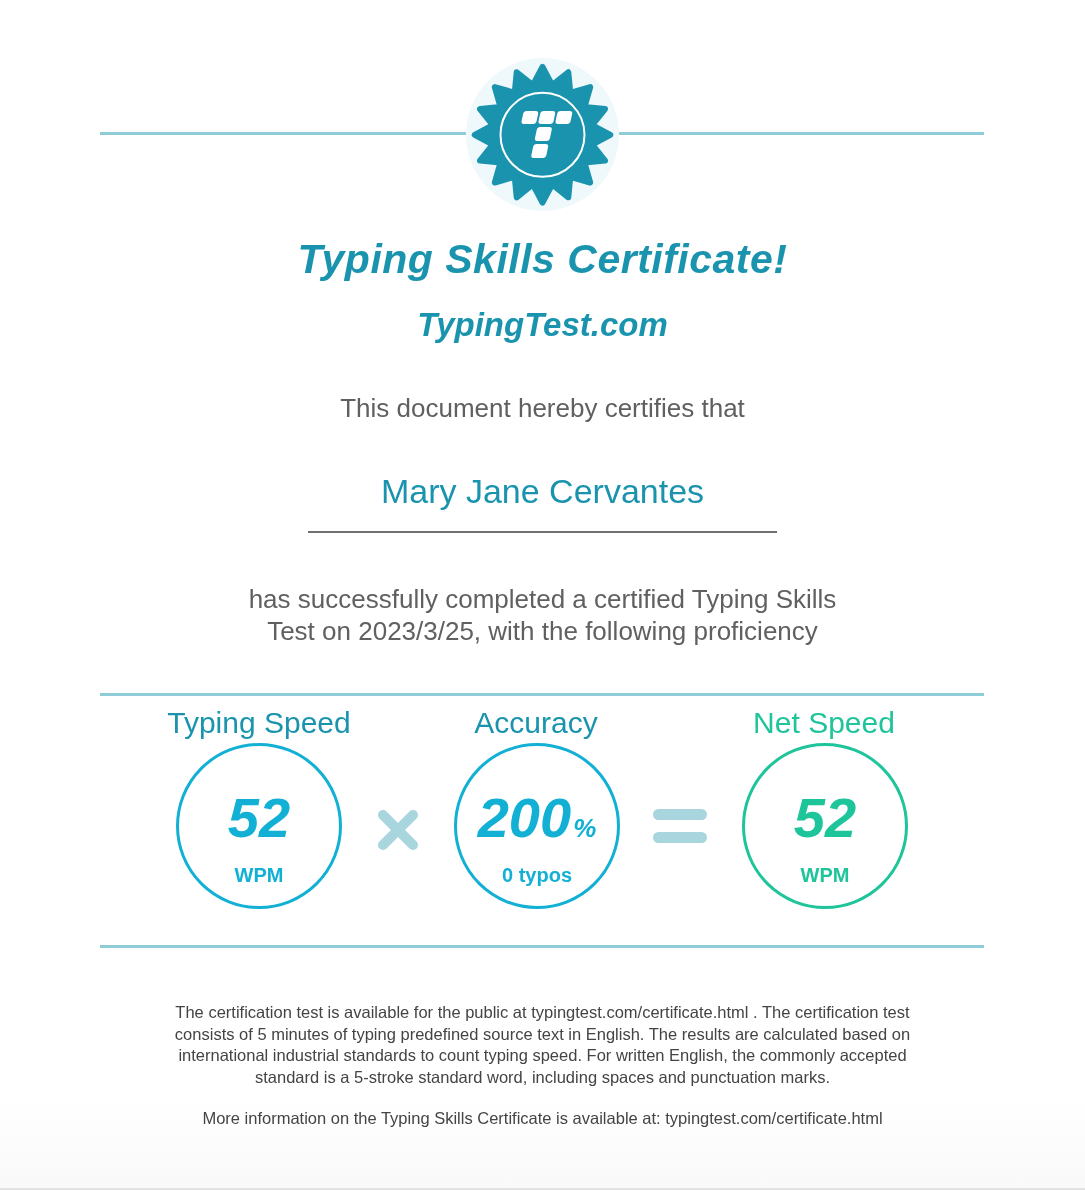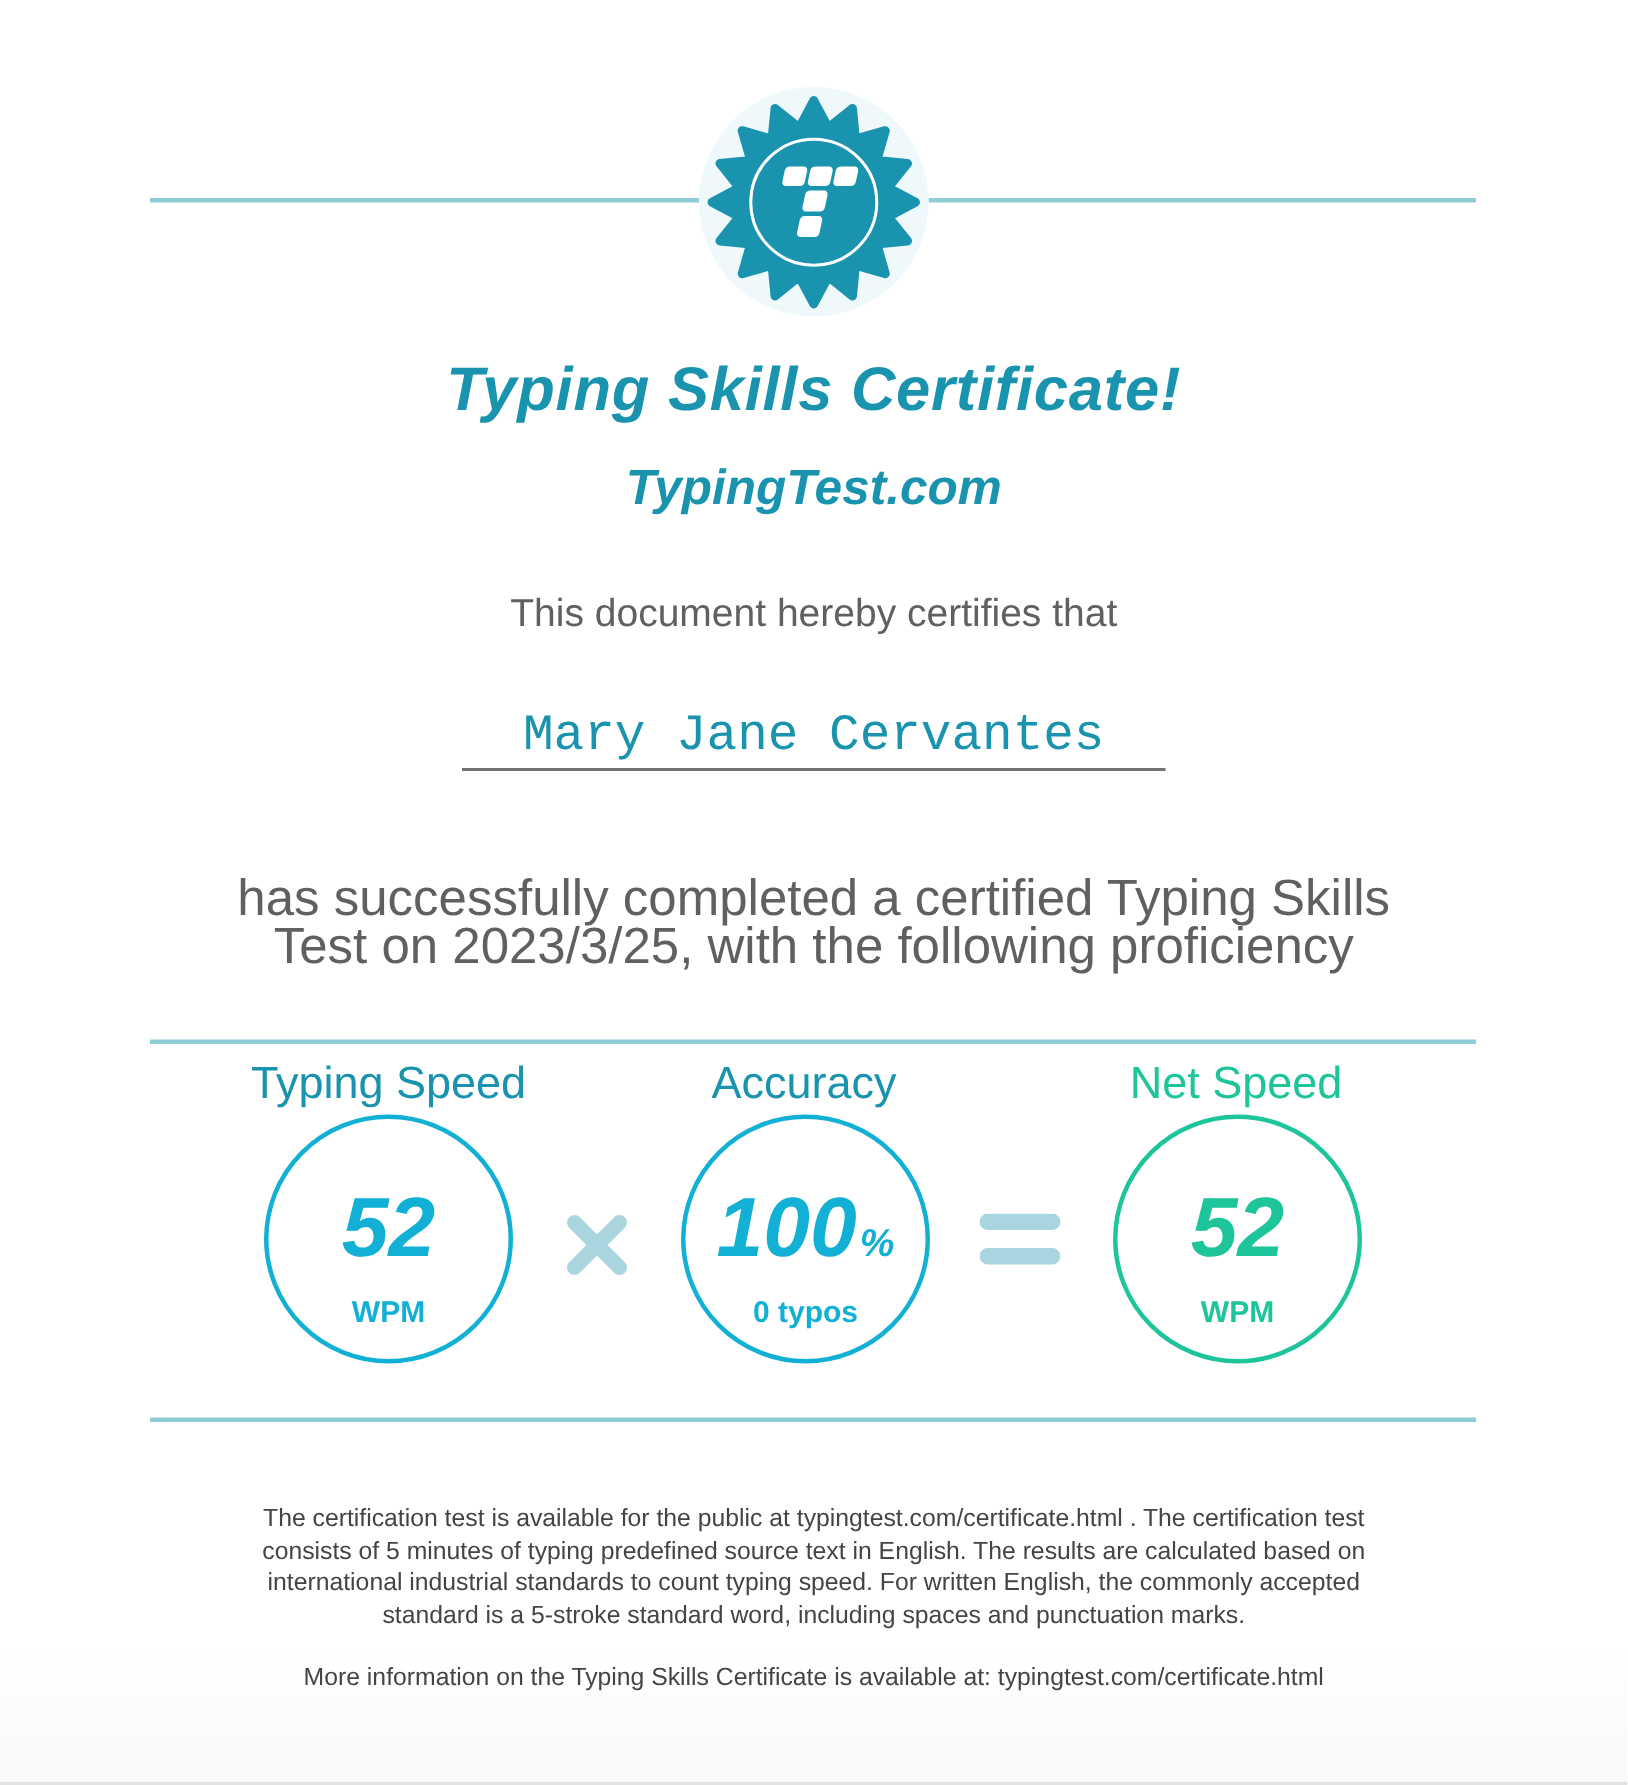--- a/index.html
+++ b/index.html
@@ -69,30 +69,29 @@
     font-size: 26px;
     color: #606060;
   }
   .name {
     position: absolute;
     left: 308px; width: 469px;
     top: 472px;
     text-align: center;
     font-size: 34px;
     color: #1a94ae;
-    padding-bottom: 2px;
+    padding-bottom: 20px;
     border-bottom: 2px solid #707070;
-    font-family: Liberation Mono, monospace;
   }
   .completed {
     position: absolute;
     left: 0; width: 1085px;
     top: 583px;
     text-align: center;
-    font-size: 34px;
+    font-size: 26px;
     line-height: 32px;
     color: #606060;
   }
   .stat-label {
     position: absolute;
     top: 706px;
     font-size: 30px;
     text-align: center;
     width: 260px;
   }
@@ -191,21 +190,21 @@
     <div class="small" style="color:#12b0d4;">WPM</div>
   </div>
 
   <svg class="operator" style="left:376px; top:808px;" width="44" height="44" viewBox="0 0 44 44">
     <line x1="7" y1="7" x2="37" y2="37" stroke="#a9d5df" stroke-width="10" stroke-linecap="round"></line>
     <line x1="37" y1="7" x2="7" y2="37" stroke="#a9d5df" stroke-width="10" stroke-linecap="round"></line>
   </svg>
 
   <div class="stat-label" style="left:406px; color:#1a94ae;">Accuracy</div>
   <div class="circle" style="left:454px;">
-    <div class="big" style="color:#12b0d4;"><span>100</span><span class="pct">%</span></div>
+    <div class="big" style="color:#12b0d4;"><span>200</span><span class="pct">%</span></div>
     <div class="small" style="color:#12b0d4;">0 typos</div>
   </div>
 
   <svg class="operator" style="left:653px; top:809px;" width="54" height="36" viewBox="0 0 54 36">
     <rect x="0" y="0" width="54" height="11" rx="5.5" fill="#a9d5df"></rect>
     <rect x="0" y="23" width="54" height="11" rx="5.5" fill="#a9d5df"></rect>
   </svg>
 
   <div class="stat-label" style="left:694px; color:#1ec49a;">Net Speed</div>
   <div class="circle" style="left:742px; border-color:#1ec49a;">

